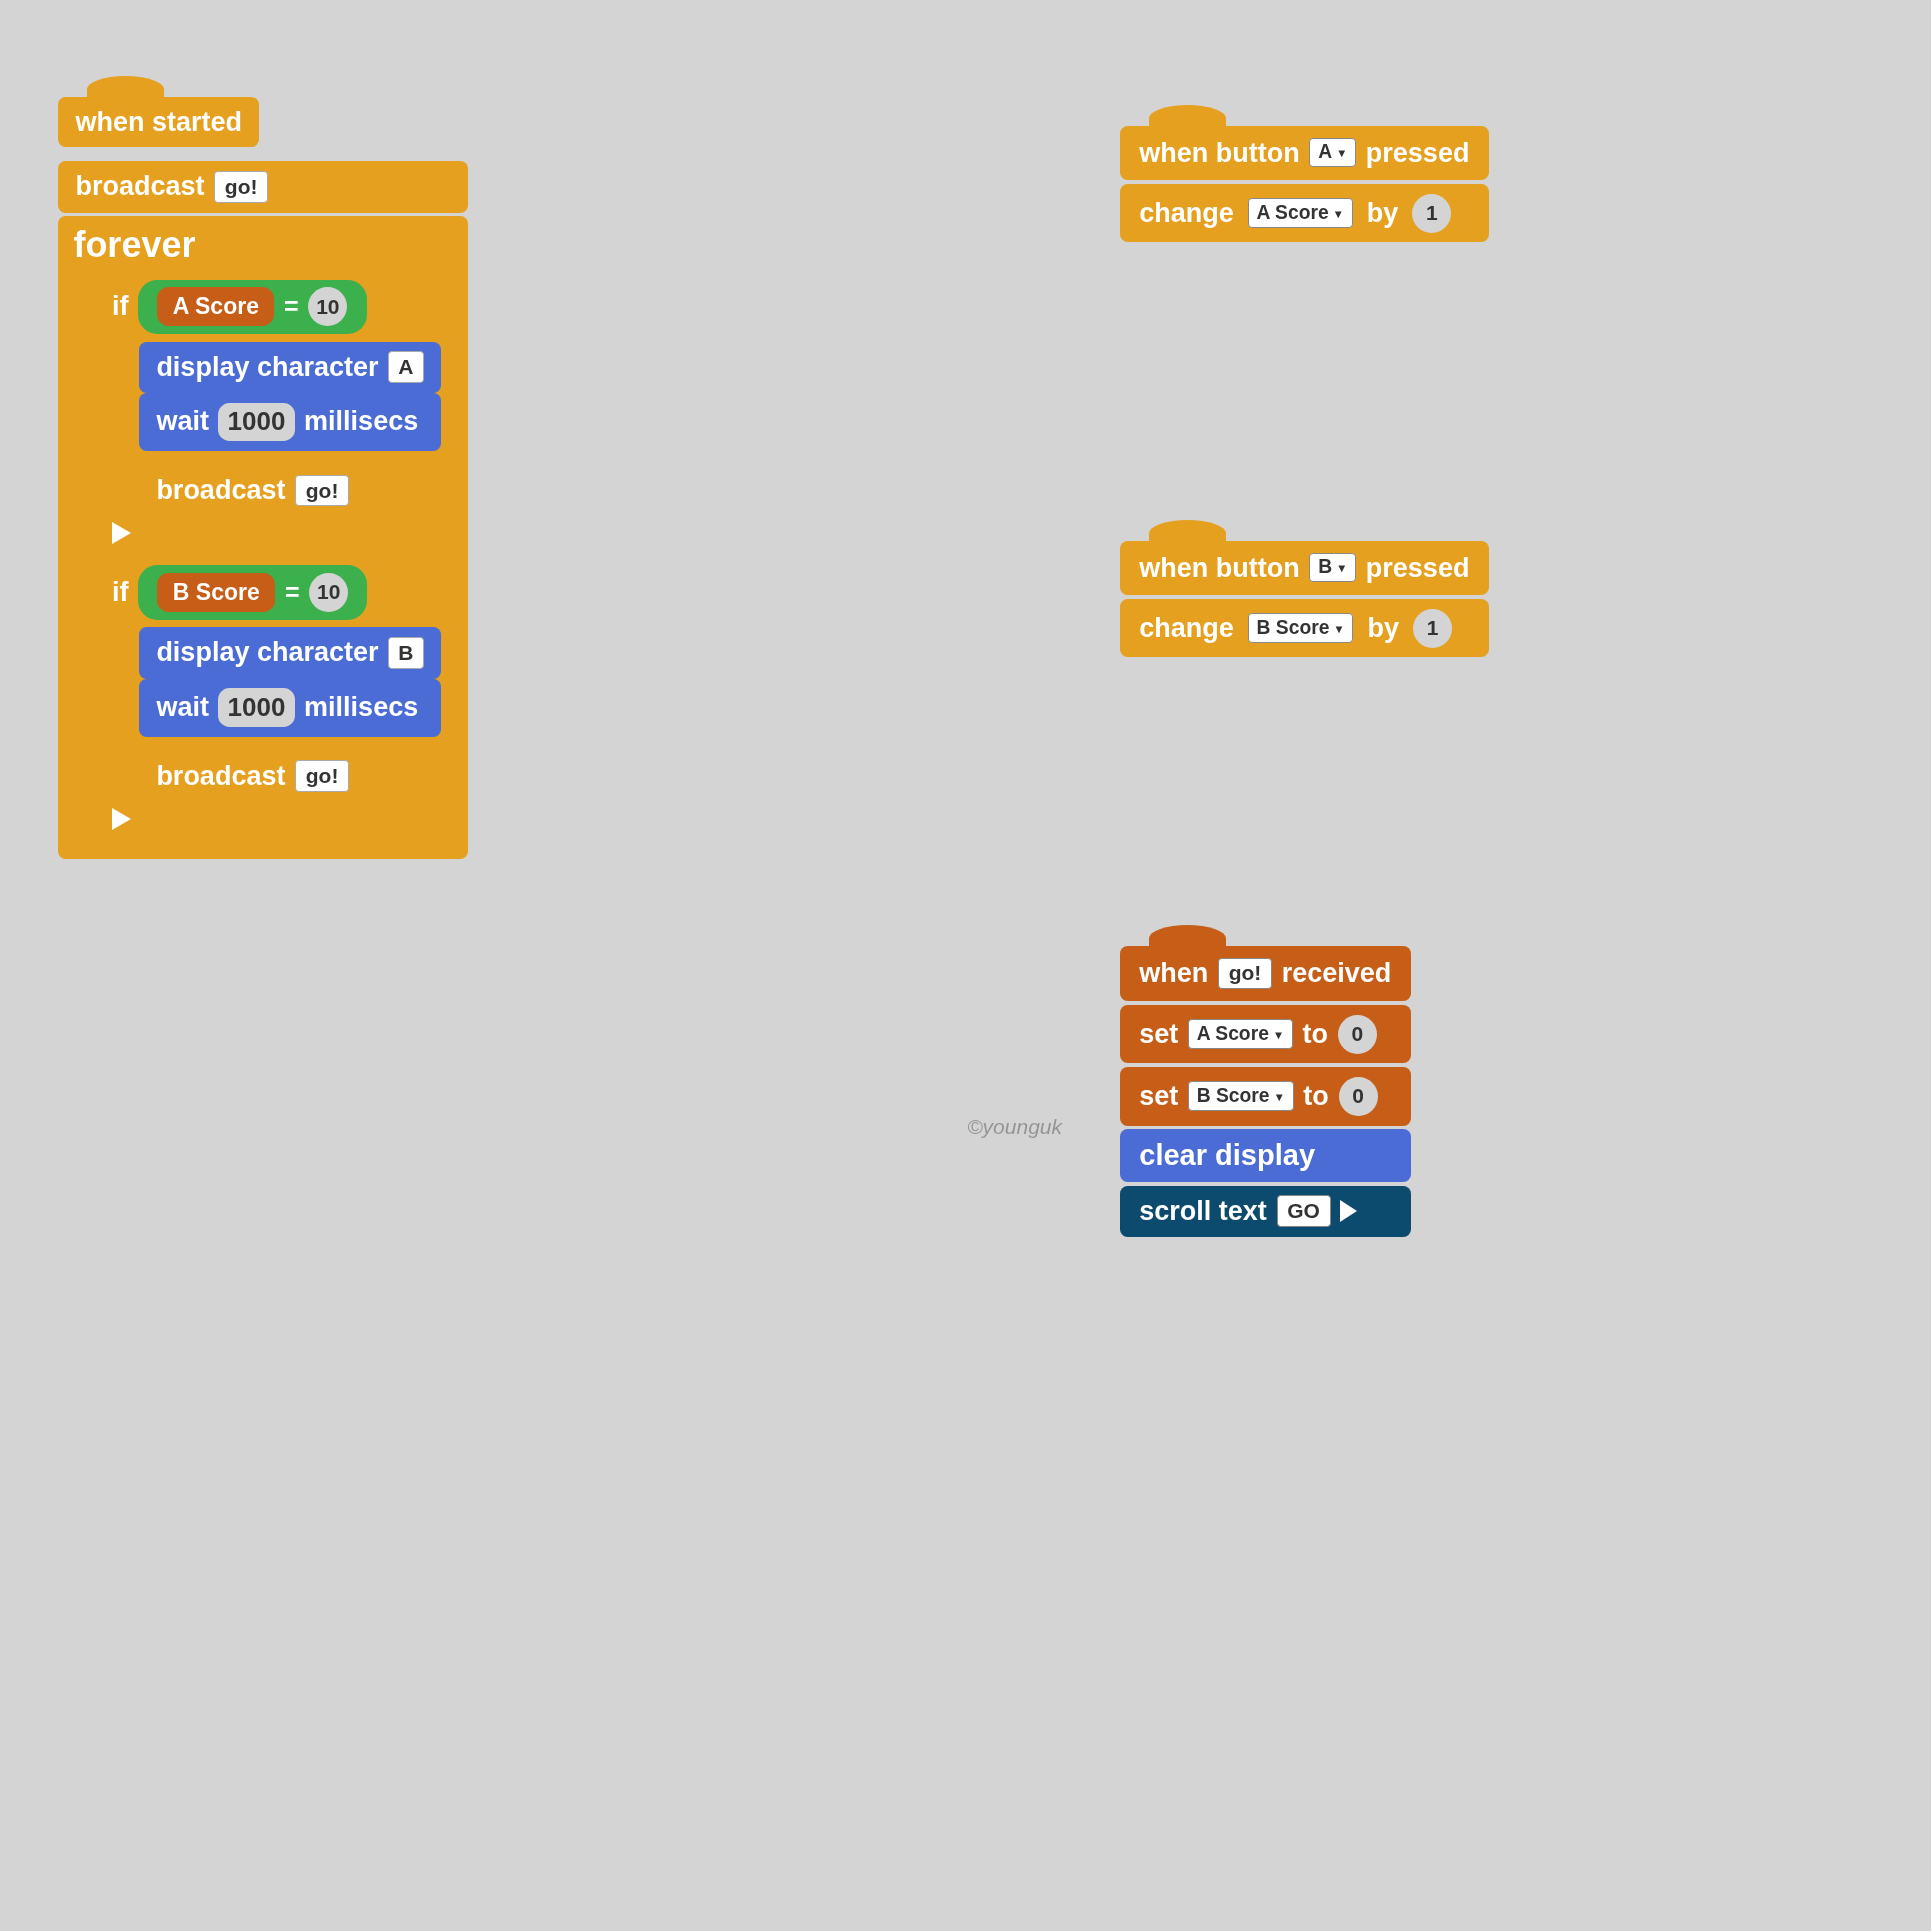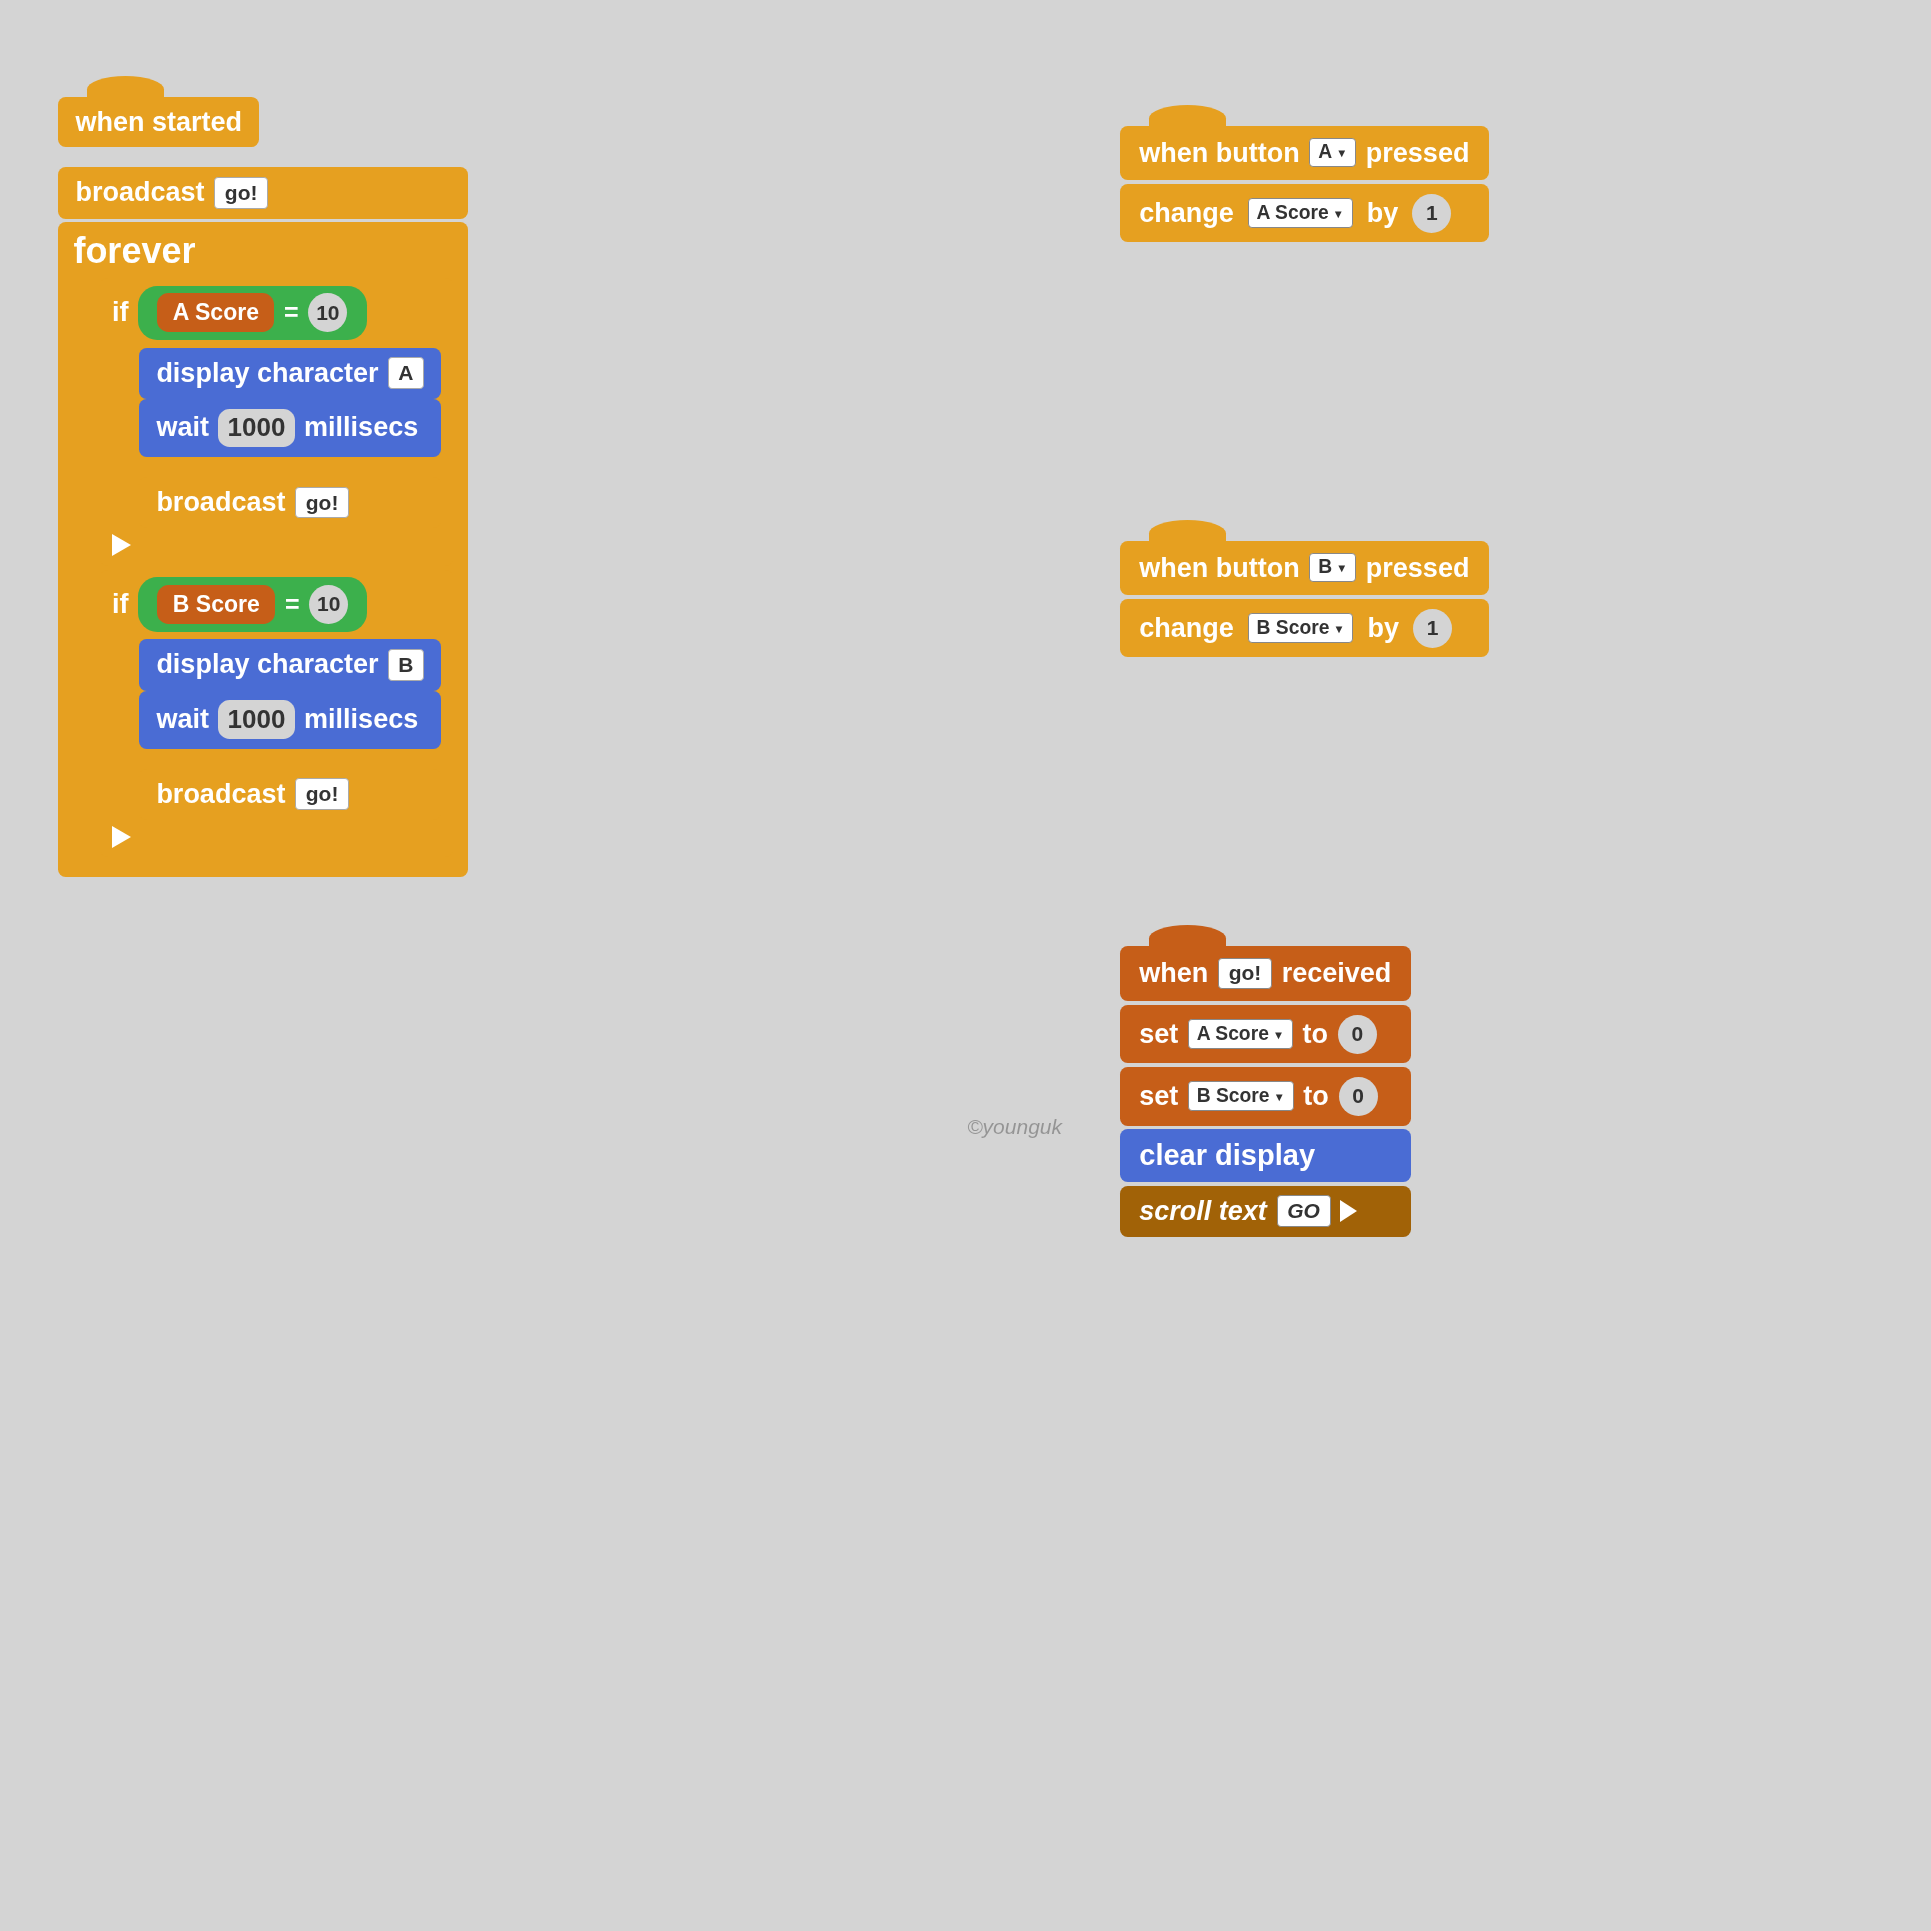--- a/index.html
+++ b/index.html
@@ -45,21 +45,21 @@
     .stack-block {
       background: #e6a020;
       border-radius: 7.7px;
       padding: 9.7px 17.4px;
       color: white;
       font-size: 27px;
       font-weight: bold;
       display: flex;
       align-items: center;
       gap: 9.7px;
-      margin-top: 20px;
+      margin-top: 14px;
       position: relative;
     }
 
     
     .condition-row {
       display: flex;
       align-items: center;
       gap: 9.7px;
       padding-bottom: 7.7px;
     }
@@ -245,31 +245,30 @@
       background: #4a6cd4;
       border-radius: 7.7px;
       padding: 9.7px 19.3px;
       color: white;
       font-size: 29px;
       font-weight: bold;
       margin-top: 3.9px;
     }
 
     .scroll-block {
-      background: #a16207;
+      background: #0c4a6e;
       border-radius: 7.7px;
       padding: 9.7px 19.3px;
       color: white;
       font-size: 27px;
       font-weight: bold;
       display: flex;
       align-items: center;
       gap: 9.7px;
       margin-top: 3.9px;
-      font-style: italic;
     }
 
     .go-label {
       background: white;
       border: 1px solid #888;
       border-radius: 3.9px;
       padding: 2.9px 9.7px;
       color: #333;
       font-size: 21px;
       font-weight: bold;

